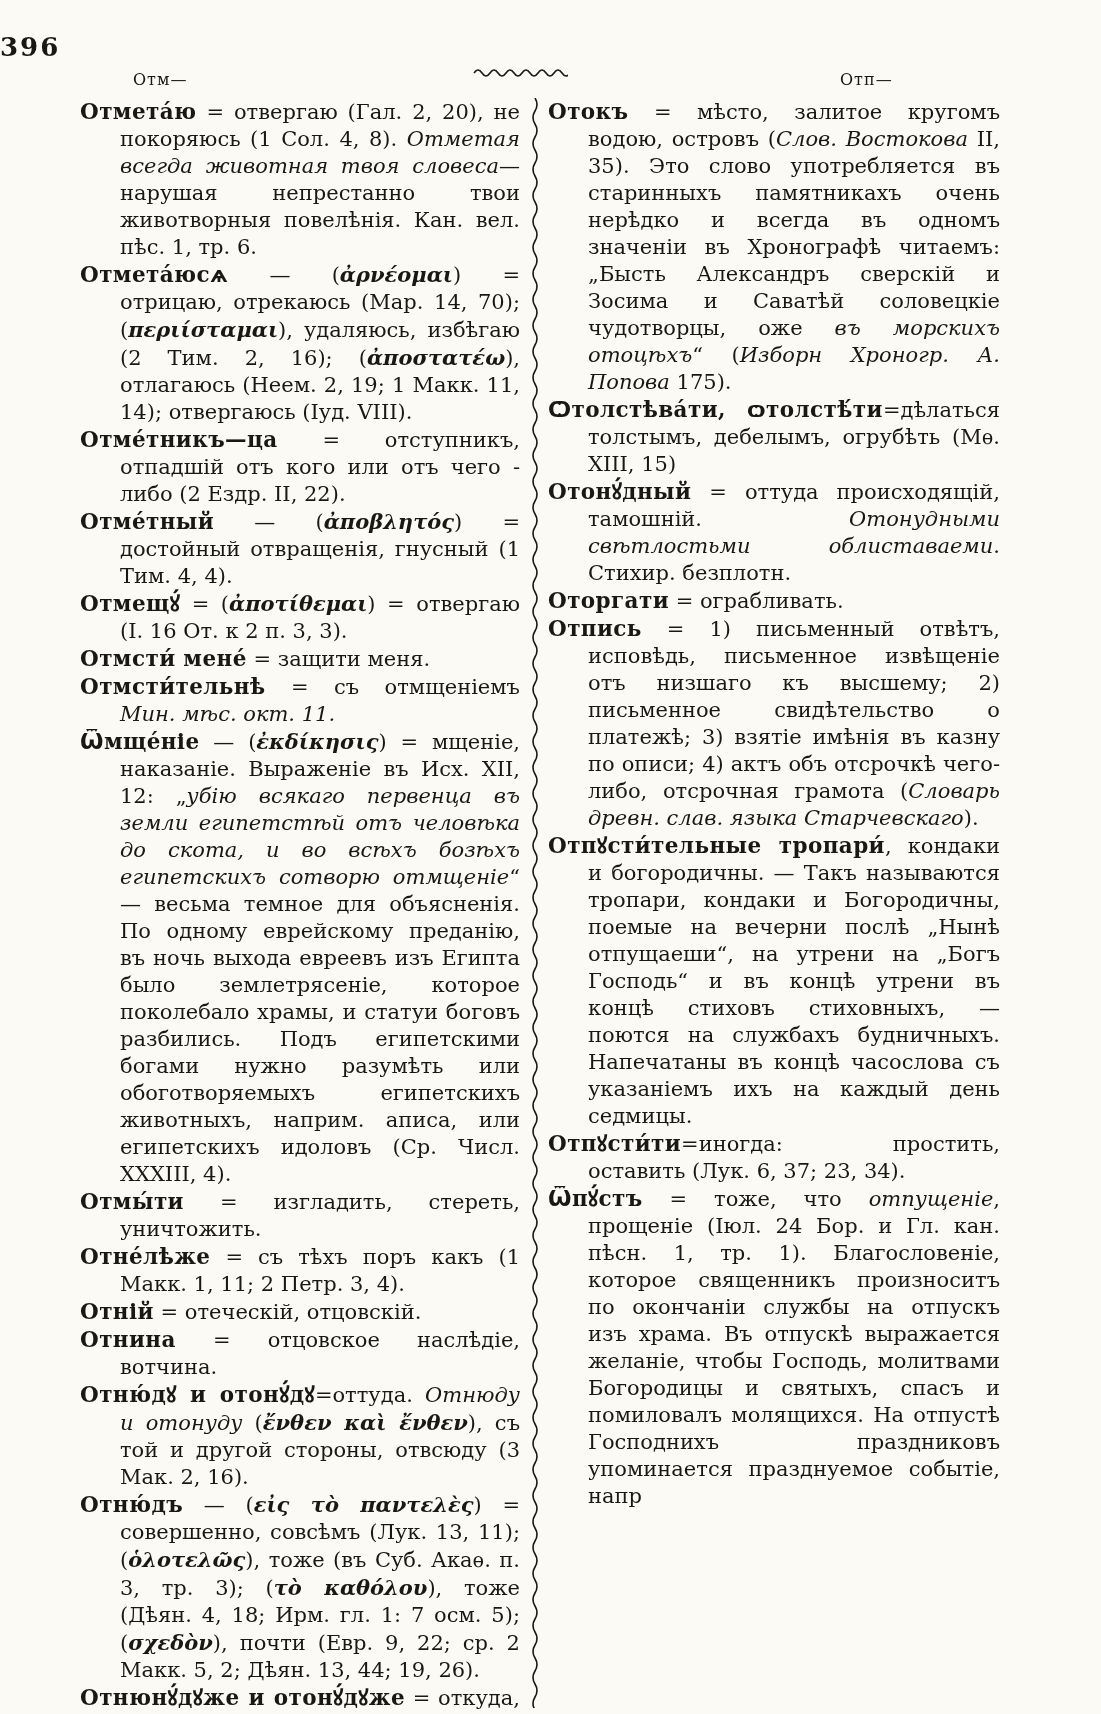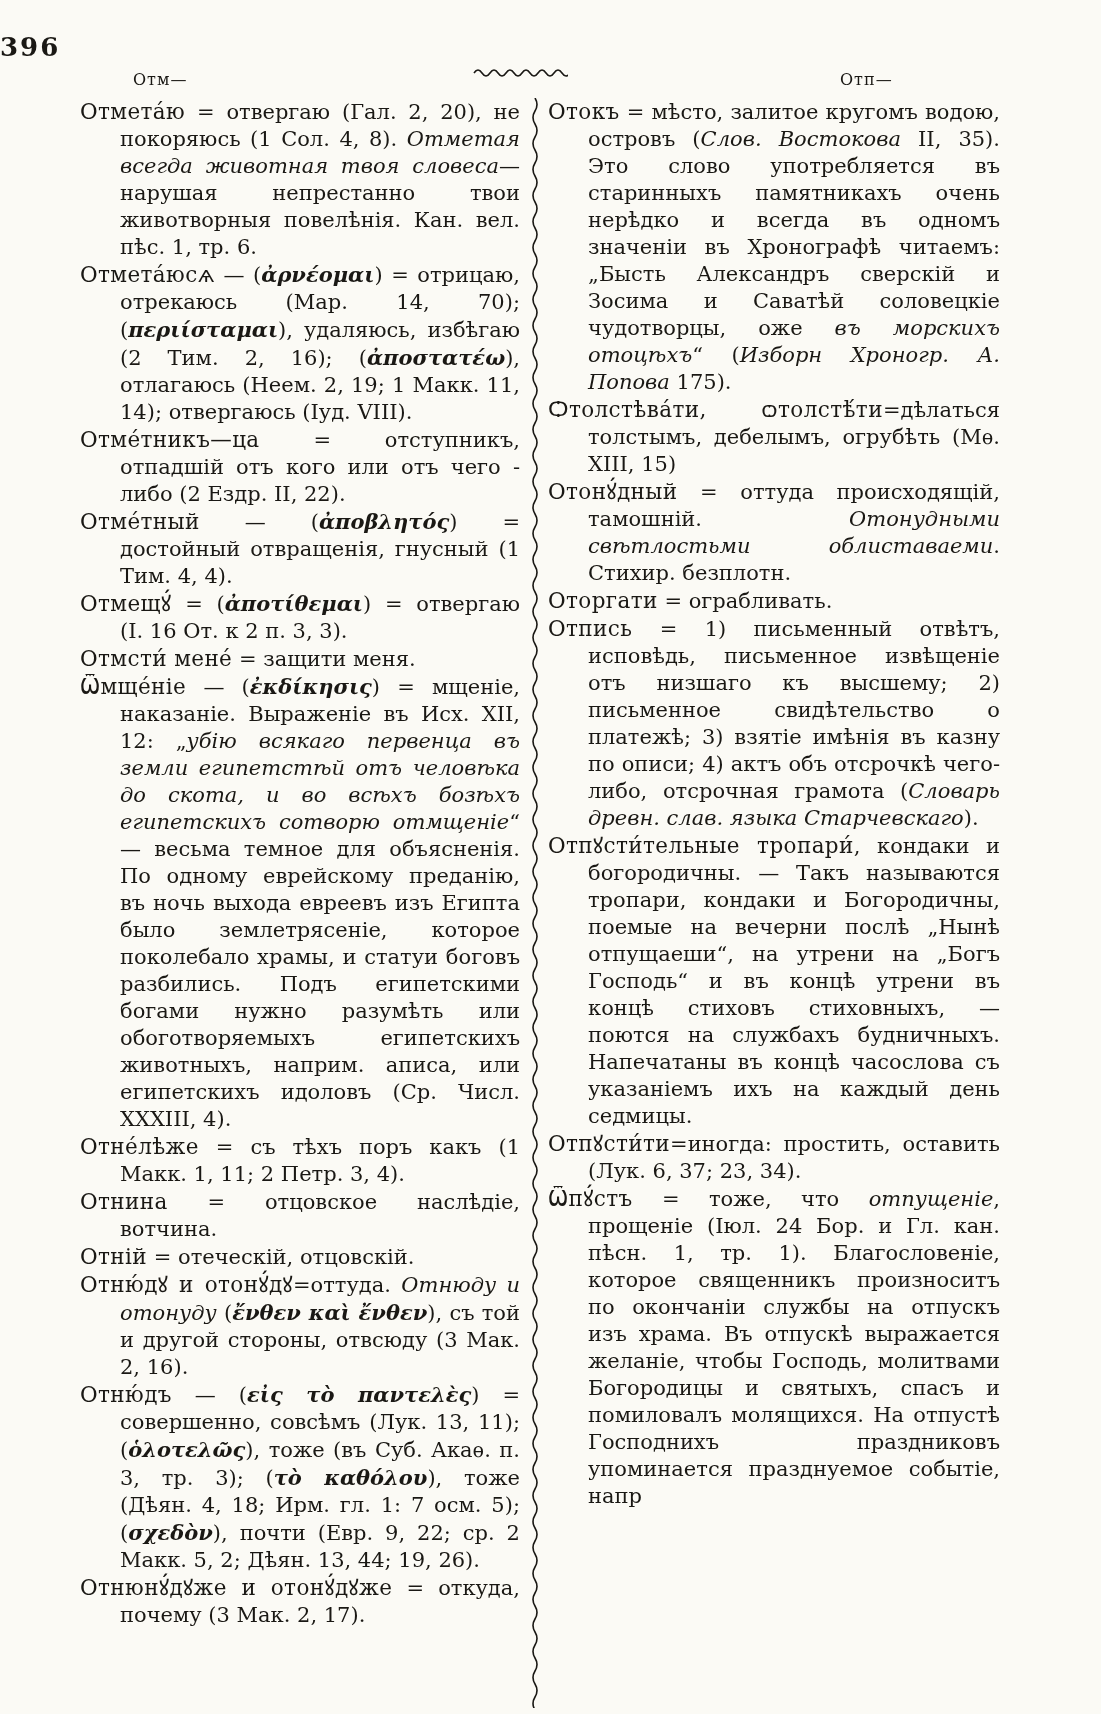--- a/index.html
+++ b/index.html
@@ -21,21 +21,21 @@
   }
   .page-number-rule{position:absolute;top:66px;left:472px;}
   .columns{
     position:absolute;top:98px;left:80px;
     display:flex;align-items:flex-start;
   }
   .col{width:440px;font-size:21px;line-height:27px;text-align:justify;}
   .col.right{width:452px;}
   .divider{flex:0 0 auto;margin:0 8px 0 10px;}
   .entry{margin:0;text-indent:-40px;padding-left:40px;}
-  .headword{font-weight:normal;letter-spacing:0.4px;font-size:21.5px;}
+  .headword{font-weight:bold;letter-spacing:0.4px;font-size:21.5px;}
   .italic{font-style:italic;margin-top:48px;}
   .greek{font-style:italic;font-weight:bold;}
   svg path{fill:none;stroke:#1a1814;stroke-width:1.6px;}
 </style>
 </head>
 <body>
 
 <div class="page">
 
   <div class="running-head left">Отм—</div>
@@ -49,24 +49,26 @@
   <div class="running-head right">Отп—</div>
 
   <div class="columns">
     <div class="col left">
         <p class="entry"><span class="headword">Отмета́ю</span><span> = отвергаю (Гал. 2, 20), не покоряюсь (1 Сол. 4, 8). </span><span class="italic">Отметая всегда животная твоя словеса</span><span>—нарушая непрестанно твои животворныя повелѣнія. Кан. вел. пѣс. 1, тр. 6.</span></p>
         <p class="entry"><span class="headword">Отмета́юсѧ</span><span> — (</span><span class="greek">ἀρνέομαι</span><span>) = отрицаю, отрекаюсь (Мар. 14, 70); (</span><span class="greek">περιίσταμαι</span><span>), удаляюсь, избѣгаю (2 Тим. 2, 16); (</span><span class="greek">ἀποστατέω</span><span>), отлагаюсь (Неем. 2, 19; 1 Макк. 11, 14); отвергаюсь (Іуд. VIII).</span></p>
         <p class="entry"><span class="headword">Отме́тникъ—ца</span><span> = отступникъ, отпадшій отъ кого или отъ чего - либо (2 Ездр. II, 22).</span></p>
         <p class="entry"><span class="headword">Отме́тный</span><span> — (</span><span class="greek">ἀποβλητός</span><span>) = достойный отвращенія, гнусный (1 Тим. 4, 4).</span></p>
         <p class="entry"><span class="headword">Отмещꙋ́</span><span> = (</span><span class="greek">ἀποτίθεμαι</span><span>) = отвергаю (І. 16 От. к 2 п. 3, 3).</span></p>
         <p class="entry"><span class="headword">Отмсти́ мене́</span><span> = защити меня.</span></p>
+        <p class="entry"><span class="headword">Отмсти́тельнѣ</span><span> = съ отмщеніемъ </span><span class="italic">Мин. мѣс. окт. 11.</span></p>
         <p class="entry"><span class="headword">Ѿмще́ніе</span><span> — (</span><span class="greek">ἐκδίκησις</span><span>) = мщеніе, наказаніе. Выраженіе въ Исх. XII, 12: „</span><span class="italic">убію всякаго первенца въ земли египетстѣй отъ человѣка до скота, и во всѣхъ бозѣхъ египетскихъ сотворю отмщеніе</span><span>“ — весьма темное для объясненія. По одному еврейскому преданію, въ ночь выхода евреевъ изъ Египта было землетрясеніе, которое поколебало храмы, и статуи боговъ разбились. Подъ египетскими богами нужно разумѣть или обоготворяемыхъ египетскихъ животныхъ, наприм. аписа, или египетскихъ идоловъ (Ср. Числ. XXXIII, 4).</span></p>
+        <p class="entry"><span class="headword">Отмы́ти</span><span> = изгладить, стереть, уничтожить.</span></p>
         <p class="entry"><span class="headword">Отне́лѣже</span><span> = съ тѣхъ поръ какъ (1 Макк. 1, 11; 2 Петр. 3, 4).</span></p>
+        <p class="entry"><span class="headword">Отній</span><span> = отеческій, отцовскій.</span></p>
         <p class="entry"><span class="headword">Отнина</span><span> = отцовское наслѣдіе, вотчина.</span></p>
-        <p class="entry"><span class="headword">Отній</span><span> = отеческій, отцовскій.</span></p>
         <p class="entry"><span class="headword">Отню́дꙋ и отонꙋ́дꙋ</span><span>=оттуда. </span><span class="italic">Отнюду и отонуду</span><span> (</span><span class="greek">ἔνθεν καὶ ἔνθεν</span><span>), съ той и другой стороны, отвсюду (3 Мак. 2, 16).</span></p>
         <p class="entry"><span class="headword">Отню́дъ</span><span> — (</span><span class="greek">εἰς τὸ παντελὲς</span><span>) = совершенно, совсѣмъ (Лук. 13, 11); (</span><span class="greek">ὁλοτελῶς</span><span>), тоже (въ Суб. Акаѳ. п. 3, тр. 3); (</span><span class="greek">τὸ καθόλου</span><span>), тоже (Дѣян. 4, 18; Ирм. гл. 1: 7 осм. 5); (</span><span class="greek">σχεδὸν</span><span>), почти (Евр. 9, 22; ср. 2 Макк. 5, 2; Дѣян. 13, 44; 19, 26).</span></p>
         <p class="entry"><span class="headword">Отнюнꙋ́дꙋже и отонꙋ́дꙋже</span><span> = откуда, почему (3 Мак. 2, 17).</span></p>
       </div>
 
     <svg class="divider" width="10" height="1610" aria-hidden="true">
       <path id="divider-path" d="M5 0 q4 6.5 0 13 q-4 6.5 0 13 q4 6.5 0 13 q-4 6.5 0 13 q4 6.5 0 13 q-4 6.5 0 13 q4 6.5 0 13 q-4 6.5 0 13 q4 6.5 0 13 q-4 6.5 0 13 q4 6.5 0 13 q-4 6.5 0 13 q4 6.5 0 13 q-4 6.5 0 13 q4 6.5 0 13 q-4 6.5 0 13 q4 6.5 0 13 q-4 6.5 0 13 q4 6.5 0 13 q-4 6.5 0 13 q4 6.5 0 13 q-4 6.5 0 13 q4 6.5 0 13 q-4 6.5 0 13 q4 6.5 0 13 q-4 6.5 0 13 q4 6.5 0 13 q-4 6.5 0 13 q4 6.5 0 13 q-4 6.5 0 13 q4 6.5 0 13 q-4 6.5 0 13 q4 6.5 0 13 q-4 6.5 0 13 q4 6.5 0 13 q-4 6.5 0 13 q4 6.5 0 13 q-4 6.5 0 13 q4 6.5 0 13 q-4 6.5 0 13 q4 6.5 0 13 q-4 6.5 0 13 q4 6.5 0 13 q-4 6.5 0 13 q4 6.5 0 13 q-4 6.5 0 13 q4 6.5 0 13 q-4 6.5 0 13 q4 6.5 0 13 q-4 6.5 0 13 q4 6.5 0 13 q-4 6.5 0 13 q4 6.5 0 13 q-4 6.5 0 13 q4 6.5 0 13 q-4 6.5 0 13 q4 6.5 0 13 q-4 6.5 0 13 q4 6.5 0 13 q-4 6.5 0 13 q4 6.5 0 13 q-4 6.5 0 13 q4 6.5 0 13 q-4 6.5 0 13 q4 6.5 0 13 q-4 6.5 0 13 q4 6.5 0 13 q-4 6.5 0 13 q4 6.5 0 13 q-4 6.5 0 13 q4 6.5 0 13 q-4 6.5 0 13 q4 6.5 0 13 q-4 6.5 0 13 q4 6.5 0 13 q-4 6.5 0 13 q4 6.5 0 13 q-4 6.5 0 13 q4 6.5 0 13 q-4 6.5 0 13 q4 6.5 0 13 q-4 6.5 0 13 q4 6.5 0 13 q-4 6.5 0 13 q4 6.5 0 13 q-4 6.5 0 13 q4 6.5 0 13 q-4 6.5 0 13 q4 6.5 0 13 q-4 6.5 0 13 q4 6.5 0 13 q-4 6.5 0 13 q4 6.5 0 13 q-4 6.5 0 13 q4 6.5 0 13 q-4 6.5 0 13 q4 6.5 0 13 q-4 6.5 0 13 q4 6.5 0 13 q-4 6.5 0 13 q4 6.5 0 13 q-4 6.5 0 13 q4 6.5 0 13 q-4 6.5 0 13 q4 6.5 0 13 q-4 6.5 0 13 q4 6.5 0 13 q-4 6.5 0 13 q4 6.5 0 13 q-4 6.5 0 13 q4 6.5 0 13 q-4 6.5 0 13 q4 6.5 0 13 q-4 6.5 0 13 q4 6.5 0 13 q-4 6.5 0 13 q4 6.5 0 13 q-4 6.5 0 13 q4 6.5 0 13 q-4 6.5 0 13 q4 6.5 0 13 q-4 6.5 0 13 q4 6.5 0 13 q-4 6.5 0 13"></path>
     </svg>
 
     <div class="col right">

